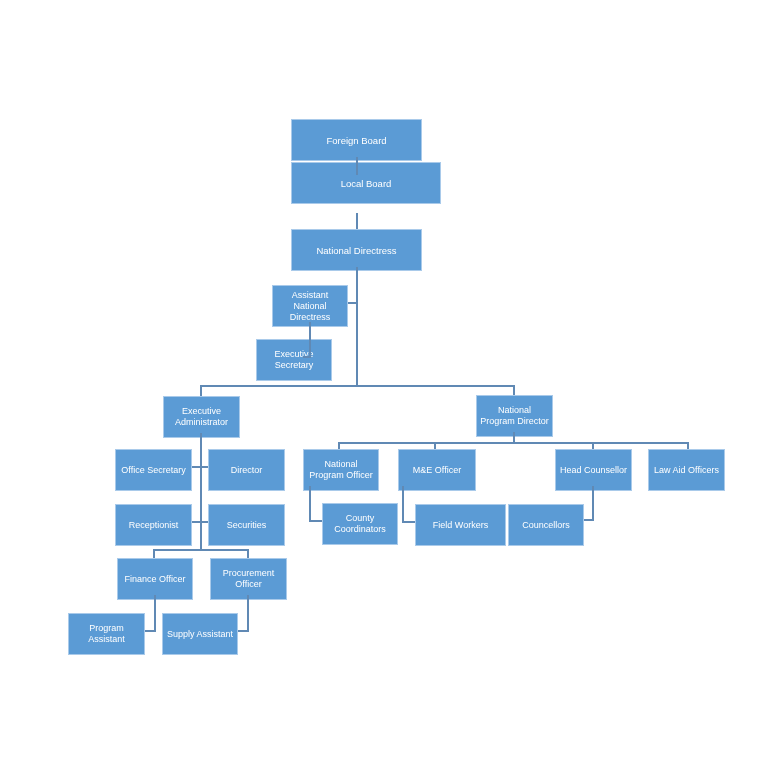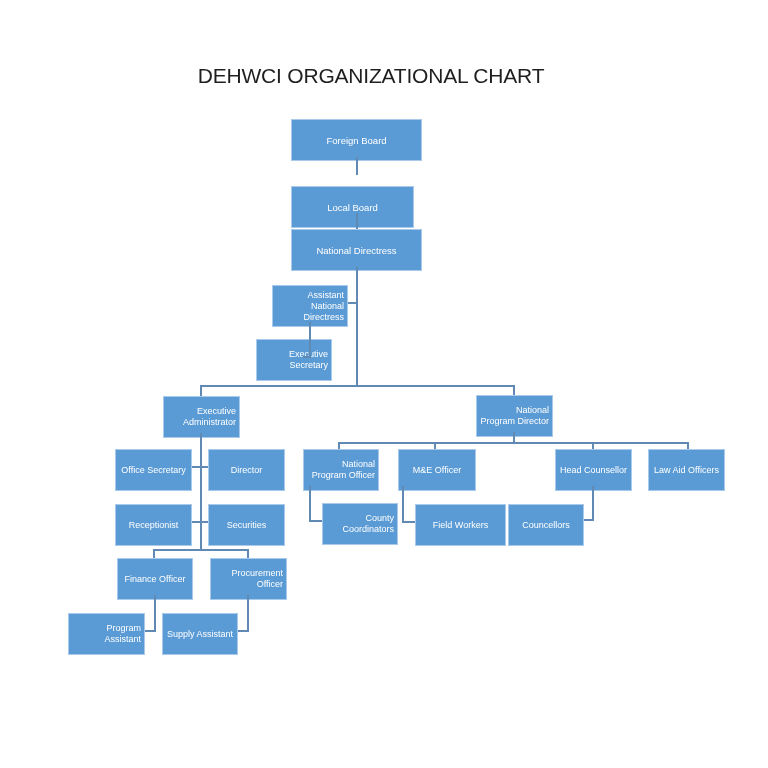--- a/index.html
+++ b/index.html
@@ -23,38 +23,37 @@
     position:absolute;
     box-sizing:border-box;
     background:#5B9BD5;
     border:1px solid #a9caea;
     color:#ffffff;
     font-size:9px;
     line-height:11px;
     display:flex;
     align-items:center;
     justify-content:center;
-    text-align:right;
+    text-align:center;
     padding:20px 3px;
   }
   .node.big{font-size:9.5px;}
   .conn{
     position:absolute;
     background:#6089b4;
   }
 </style>
 </head>
 <body>
 
 <div id="canvas">
 
-  <div class="chart-title">DEHWCI ORGANIZATIONAL CHART</div>
 
   <div class="node big" style="left:291px;top:119px;width:131px;height:38px;">Foreign Board</div>
-  <div class="node big" style="left:291px;top:186px;width:123px;height:38px;">Local Board</div>
+  <div class="node big" style="left:291px;top:162px;width:150px;height:38px;">Local Board</div>
   <div class="node big" style="left:291px;top:229px;width:131px;height:38px;">National Directress</div>
 
   <div class="node" style="left:272px;top:285px;width:76px;height:37px;">Assistant National Directress</div>
   <div class="node" style="left:227px;top:339px;width:76px;height:37px;margin-left:29px;">Executive Secretary</div>
 
   <div class="node" style="left:163px;top:396px;width:77px;height:37px;">Executive Administrator</div>
   <div class="node" style="left:476px;top:395px;width:77px;height:37px;">National Program Director</div>
 
   <div class="node" style="left:115px;top:449px;width:77px;height:37px;">Office Secretary</div>
   <div class="node" style="left:208px;top:449px;width:77px;height:37px;">Director</div>

